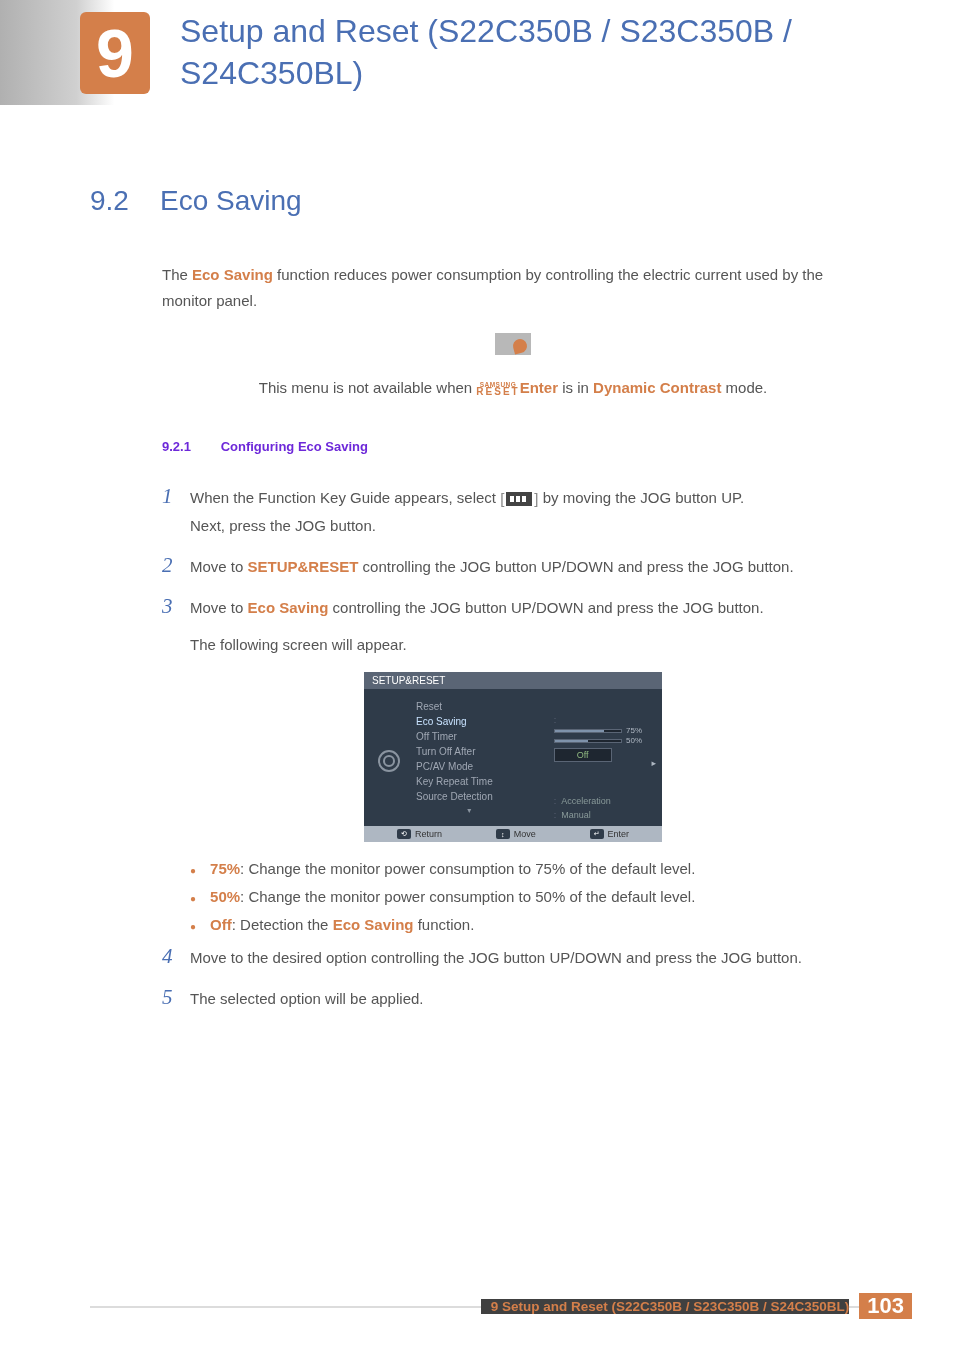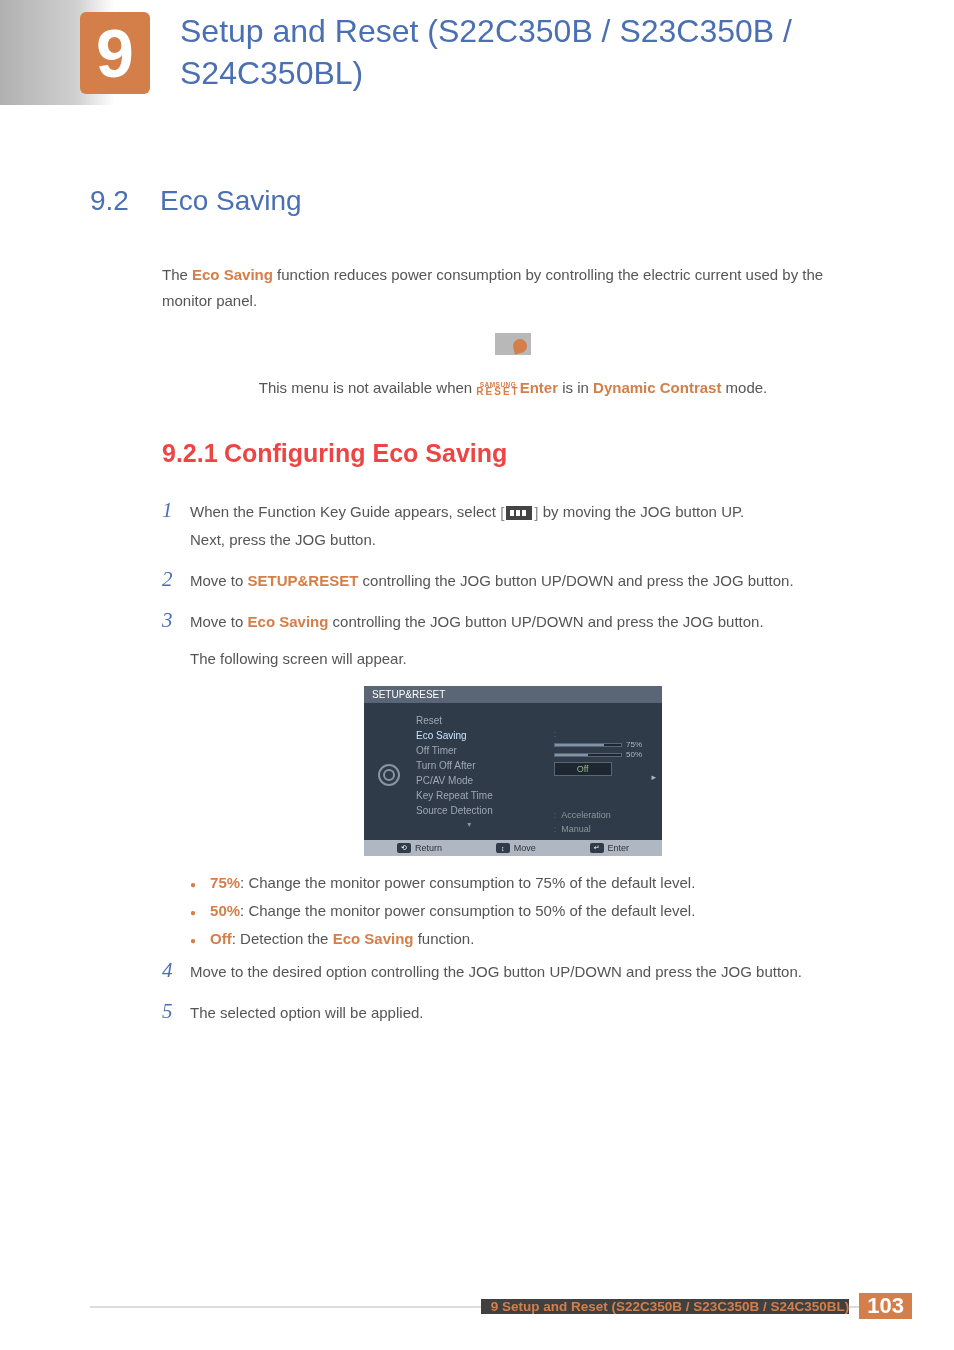--- a/index.html
+++ b/index.html
@@ -96,22 +96,22 @@
     display: inline-block;
     line-height: 0.7;
     vertical-align: middle;
     color: #d47f4a;
     font-weight: bold;
     text-align: center;
   }
   .magic-top { font-size: 6.5px; letter-spacing: 0.5px; display:block; }
   .magic-bot { font-size: 10px; letter-spacing: 2px; display:block; }
   .subsec-row {
-    color: #ef4444;
-    font-size: 25px;
+    color: #6d28d9;
+    font-size: 13px;
     font-weight: 600;
     margin-bottom: 30px;
   }
   .subsec-num { display:inline-block; width: 55px; }
   .step {
     display: flex;
     margin-bottom: 14px;
     align-items: baseline;
   }
   .step-num {

